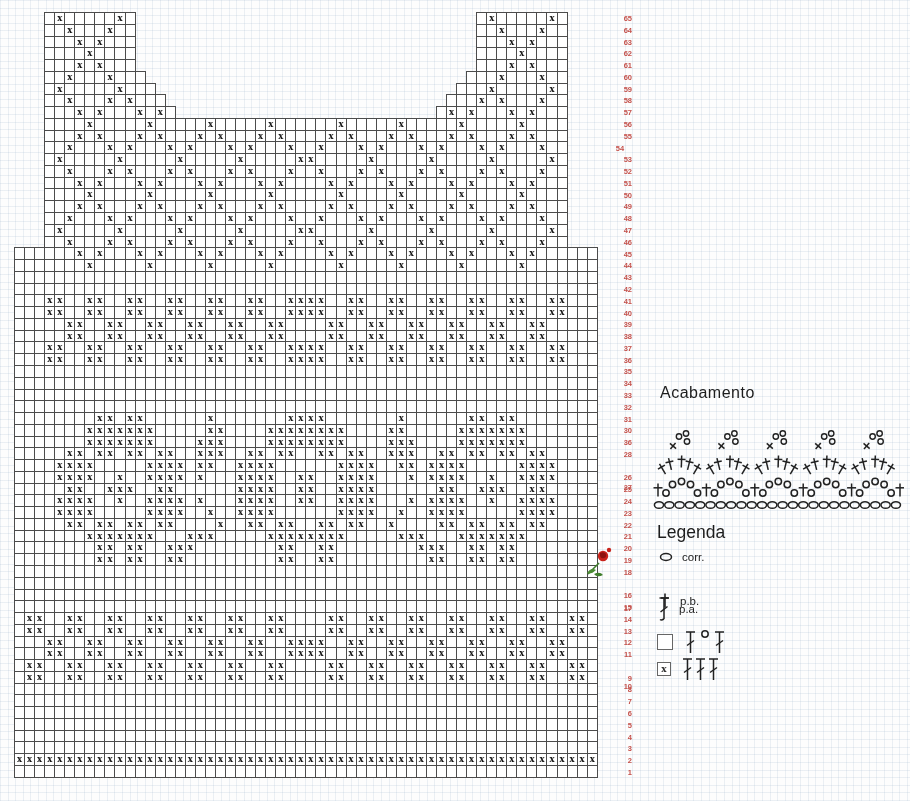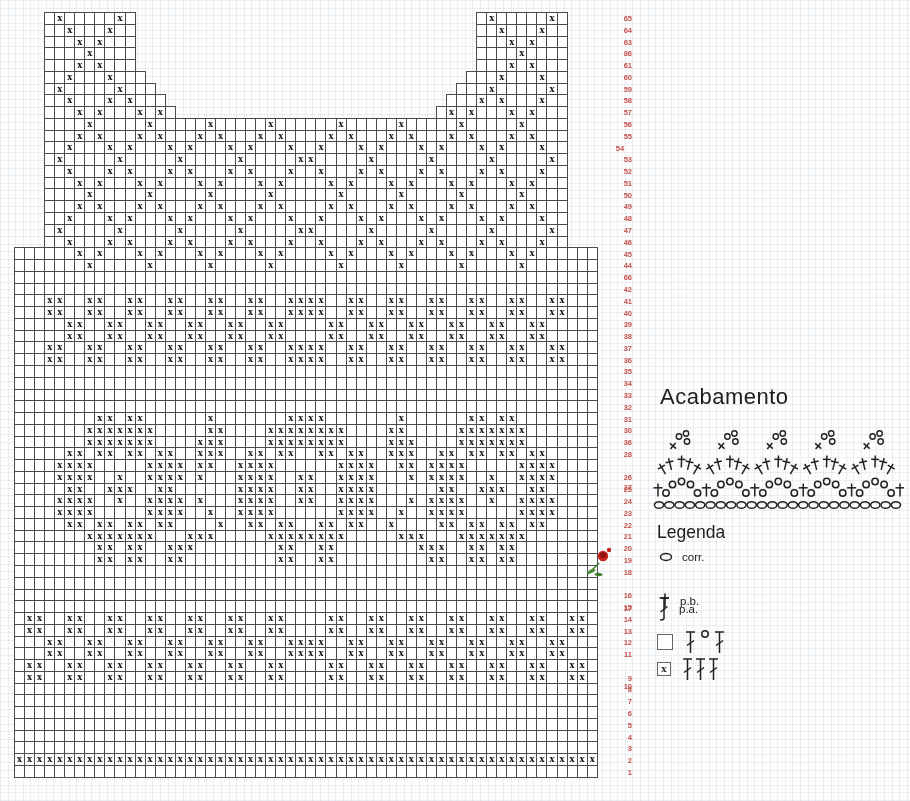--- a/index.html
+++ b/index.html
@@ -19,21 +19,21 @@
     font-family:"DejaVu Serif", serif;font-weight:bold;font-size:8.5px;
     color:#161616;text-align:center;line-height:11px;flex:none;
   }
   .cell.void{border-color:transparent;background:transparent;}
   #rownums{position:absolute;left:608px;top:13px;width:24px;}
   .rownum{
     position:absolute;width:24px;height:11.78px;line-height:11.78px;
     text-align:right;font-size:7.5px;font-weight:bold;color:#c4504a;
   }
   #rose{position:absolute;left:584px;top:546px;width:30px;height:32px;}
-  #finishing-heading{position:absolute;left:660px;top:384px;font-size:22px;color:#1d1d1d;font-weight:500;letter-spacing:0.5px;}
+  #finishing-heading{position:absolute;left:660px;top:384px;font-size:16px;color:#1d1d1d;font-weight:500;letter-spacing:0.5px;}
   #edging{position:absolute;left:652px;top:423px;width:252px;height:90px;}
   #legend-heading{position:absolute;left:657px;top:522px;font-size:17.5px;color:#1d1d1d;font-weight:500;}
   .leg-item{position:absolute;display:flex;align-items:center;color:#222;}
   .leg-label{font-size:11.5px;color:#222;margin-left:9px;}
   #leg-corr{left:659px;top:551px;}
   #leg-pb{left:659px;top:592px;}
   #leg-pa{left:658px;top:596px;}
   #leg-empty{left:657px;top:628px;}
   #leg-x{left:657px;top:655px;}
   .sq{box-sizing:border-box;width:16px;height:16px;border:1.5px solid #666;background:#fff;
@@ -3945,40 +3945,40 @@
       <span class="cell"></span>
       <span class="cell"></span>
       <span class="cell"></span>
       <span class="cell"></span>
     </div>
   </div>
 <div id="rownums">
     <div class="rownum" style="top: 0px;">65</div>
     <div class="rownum" style="top: 11.78px;">64</div>
     <div class="rownum" style="top: 23.56px;">63</div>
-    <div class="rownum" style="top: 35.34px;">86</div>
+    <div class="rownum" style="top: 35.34px;">62</div>
     <div class="rownum" style="top: 47.12px;">61</div>
     <div class="rownum" style="top: 58.9px;">60</div>
     <div class="rownum" style="top: 70.68px;">59</div>
     <div class="rownum" style="top: 82.46px;">58</div>
     <div class="rownum" style="top: 94.24px;">57</div>
     <div class="rownum" style="top: 106.02px;">56</div>
     <div class="rownum" style="top: 117.8px;">55</div>
     <div class="rownum" style="top: 129.58px; text-align: center;">54</div>
     <div class="rownum" style="top: 141.36px;">53</div>
     <div class="rownum" style="top: 153.14px;">52</div>
     <div class="rownum" style="top: 164.92px;">51</div>
     <div class="rownum" style="top: 176.7px;">50</div>
     <div class="rownum" style="top: 188.48px;">49</div>
     <div class="rownum" style="top: 200.26px;">48</div>
     <div class="rownum" style="top: 212.04px;">47</div>
     <div class="rownum" style="top: 223.82px;">46</div>
     <div class="rownum" style="top: 235.6px;">45</div>
     <div class="rownum" style="top: 247.38px;">44</div>
-    <div class="rownum" style="top: 259.16px;">66</div>
+    <div class="rownum" style="top: 259.16px;">43</div>
     <div class="rownum" style="top: 270.94px;">42</div>
     <div class="rownum" style="top: 282.72px;">41</div>
     <div class="rownum" style="top: 294.5px;">40</div>
     <div class="rownum" style="top: 306.28px;">39</div>
     <div class="rownum" style="top: 318.06px;">38</div>
     <div class="rownum" style="top: 329.84px;">37</div>
     <div class="rownum" style="top: 341.62px;">36</div>
     <div class="rownum" style="top: 353.4px;">35</div>
     <div class="rownum" style="top: 365.18px;">34</div>
     <div class="rownum" style="top: 376.96px;">33</div>

